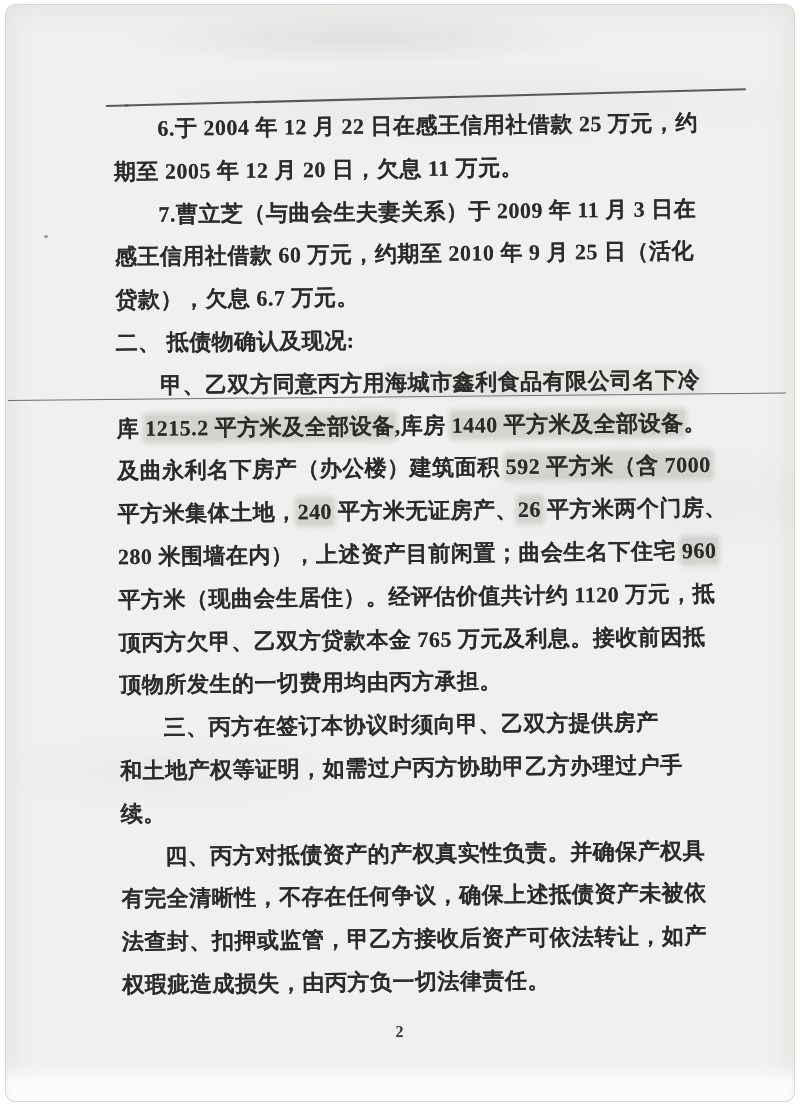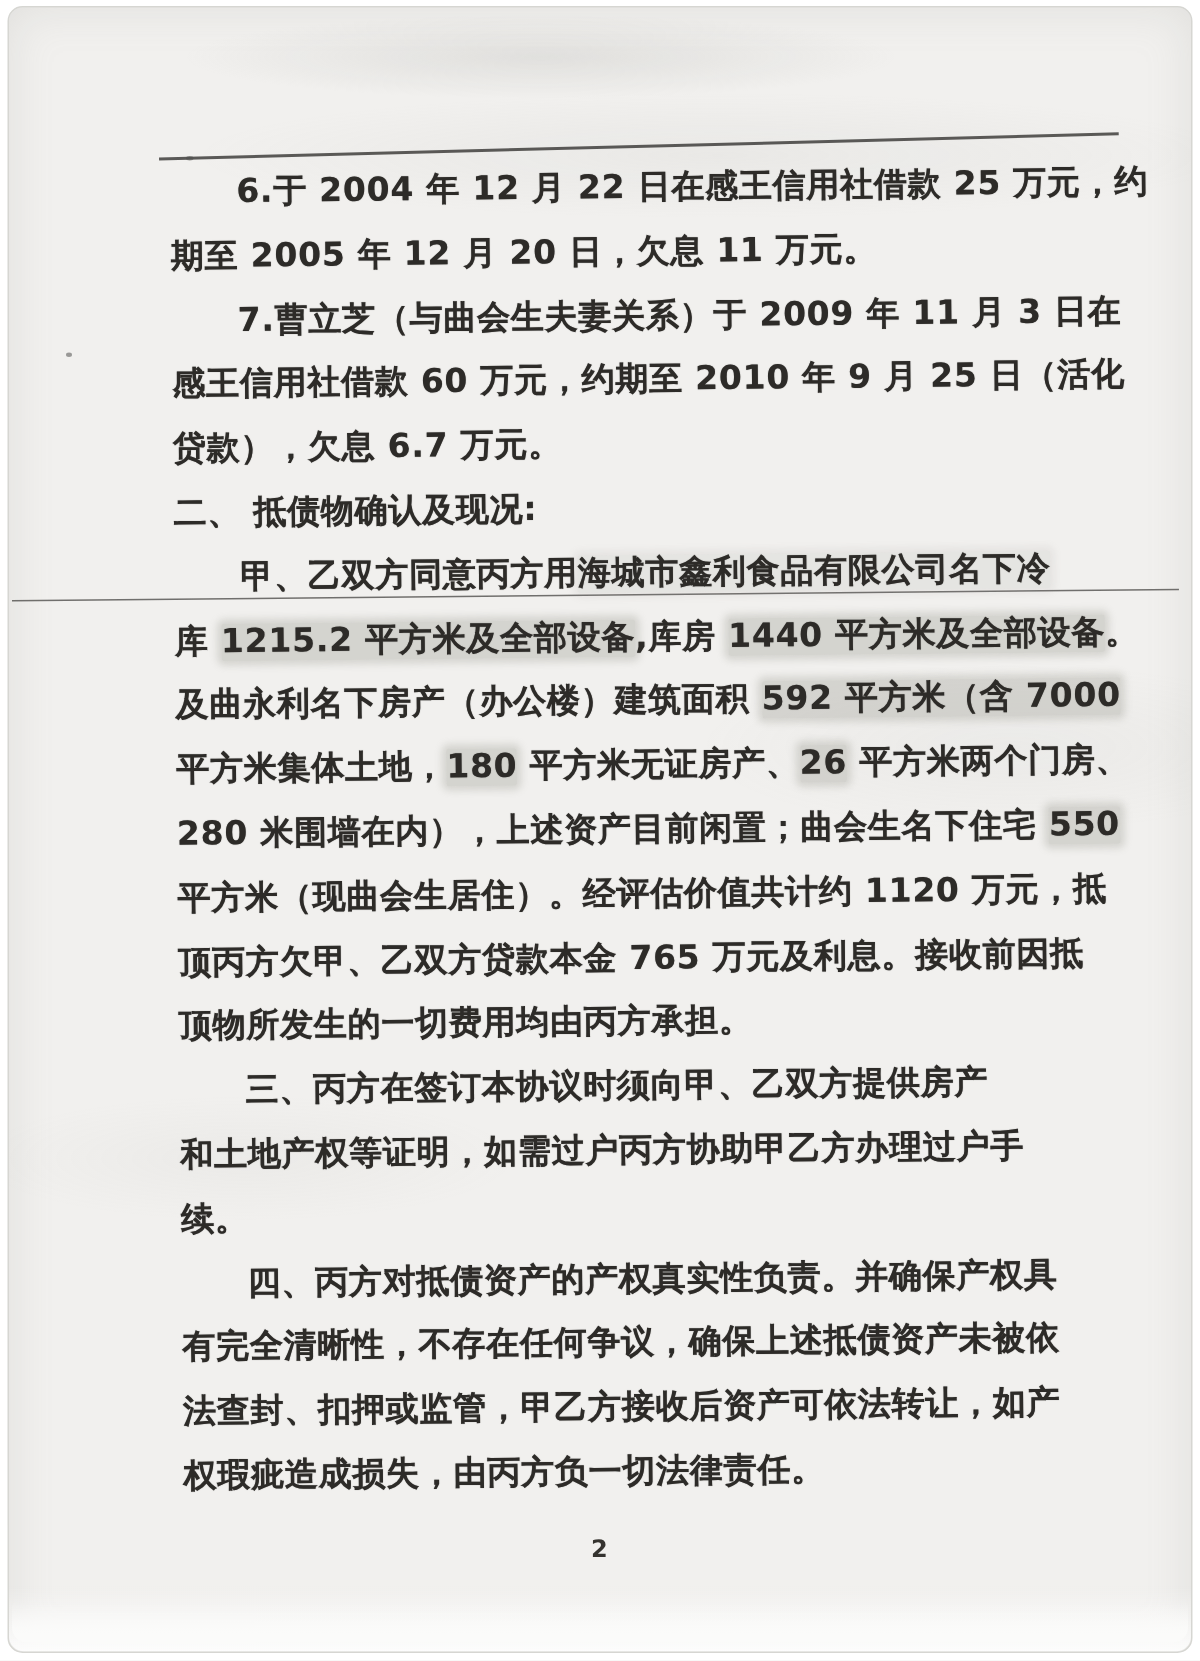--- a/index.html
+++ b/index.html
@@ -7,20 +7,21 @@
     width:800px;height:1107px;position:relative;overflow:hidden;
     background:#ffffff;
     font-family:"DejaVu Sans","Liberation Serif",serif;
   }
   .page{
     position:absolute;left:5px;top:4px;right:5px;bottom:5px;
     background:#f1f0ee;
     border:1px solid #d6d6d2;
     border-radius:10px;
     box-shadow:inset 0 0 30px rgba(150,150,145,0.18);
+    font-family:Liberation Serif, serif;
   }
   
   .texture{
     position:absolute;inset:0;border-radius:10px;pointer-events:none;
     background:
       radial-gradient(340px 40px at 45% 3%, rgba(160,160,155,0.20), rgba(160,160,155,0) 70%),
       radial-gradient(500px 60px at 60% 9%, rgba(170,170,165,0.10), rgba(170,170,165,0) 70%),
       radial-gradient(300px 80px at 85% 45%, rgba(170,170,165,0.08), rgba(170,170,165,0) 70%),
       radial-gradient(260px 60px at 20% 70%, rgba(170,170,165,0.07), rgba(170,170,165,0) 70%),
       linear-gradient(0deg, rgba(255,255,255,0.9) 0%, rgba(255,255,255,0) 4%);
@@ -91,22 +92,22 @@
   <div class="textblock">
       <div class="line indent"><span>6.于 2004 年 12 月 22 日在感王信用社借款 25 万元，约</span></div>
       <div class="line"><span>期至 2005 年 12 月 20 日，欠息 11 万元。</span></div>
       <div class="line indent"><span>7.曹立芝（与曲会生夫妻关系）于 2009 年 11 月 3 日在</span></div>
       <div class="line"><span>感王信用社借款 60 万元，约期至 2010 年 9 月 25 日（活化</span></div>
       <div class="line"><span>贷款），欠息 6.7 万元。</span></div>
       <div class="line"><span>二、 抵债物确认及现况:</span></div>
       <div class="line indent"><span>甲、乙双方同意丙方用</span><span class="hl-light">海城市鑫利食品有限公司名下冷</span></div>
       <div class="line"><span>库 </span><span class="hl">1215.2 平方米及全部设备</span><span>,库房 </span><span class="hl">1440 平方米及全部设备</span><span>。</span></div>
       <div class="line"><span>及曲永利名下房产（办公楼）建筑面积 </span><span class="hl">592 平方米（含 7000</span></div>
-      <div class="line"><span>平方米集体土地，</span><span class="hl">180</span><span> 平方米无证房产、</span><span class="hl">26</span><span> 平方米两个门房、</span></div>
-      <div class="line"><span>280 米围墙在内），上述资产目前闲置；曲会生名下住宅 </span><span class="hl">550</span></div>
+      <div class="line"><span>平方米集体土地，</span><span class="hl">240</span><span> 平方米无证房产、</span><span class="hl">26</span><span> 平方米两个门房、</span></div>
+      <div class="line"><span>280 米围墙在内），上述资产目前闲置；曲会生名下住宅 </span><span class="hl">960</span></div>
       <div class="line"><span>平方米（现曲会生居住）。经评估价值共计约 1120 万元，抵</span></div>
       <div class="line"><span>顶丙方欠甲、乙双方贷款本金 765 万元及利息。接收前因抵</span></div>
       <div class="line"><span>顶物所发生的一切费用均由丙方承担。</span></div>
       <div class="line indent"><span>三、丙方在签订本协议时须向甲、乙双方提供房产</span></div>
       <div class="line"><span>和土地产权等证明，如需过户丙方协助甲乙方办理过户手</span></div>
       <div class="line"><span>续。</span></div>
       <div class="line indent"><span>四、丙方对抵债资产的产权真实性负责。并确保产权具</span></div>
       <div class="line"><span>有完全清晰性，不存在任何争议，确保上述抵债资产未被依</span></div>
       <div class="line"><span>法查封、扣押或监管，甲乙方接收后资产可依法转让，如产</span></div>
       <div class="line"><span>权瑕疵造成损失，由丙方负一切法律责任。</span></div>

